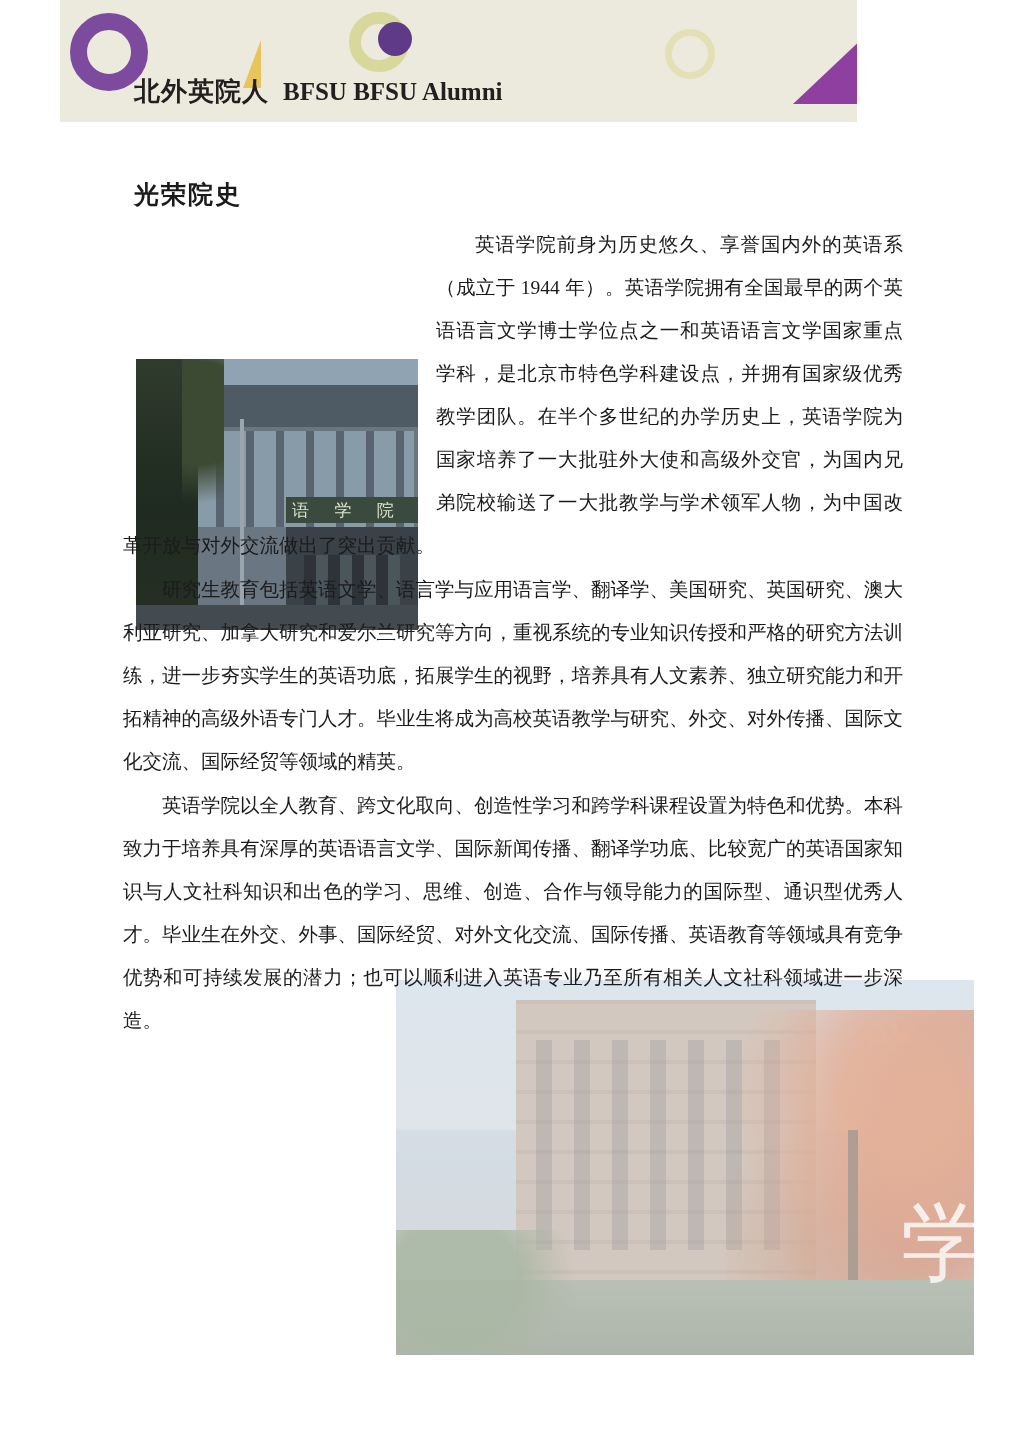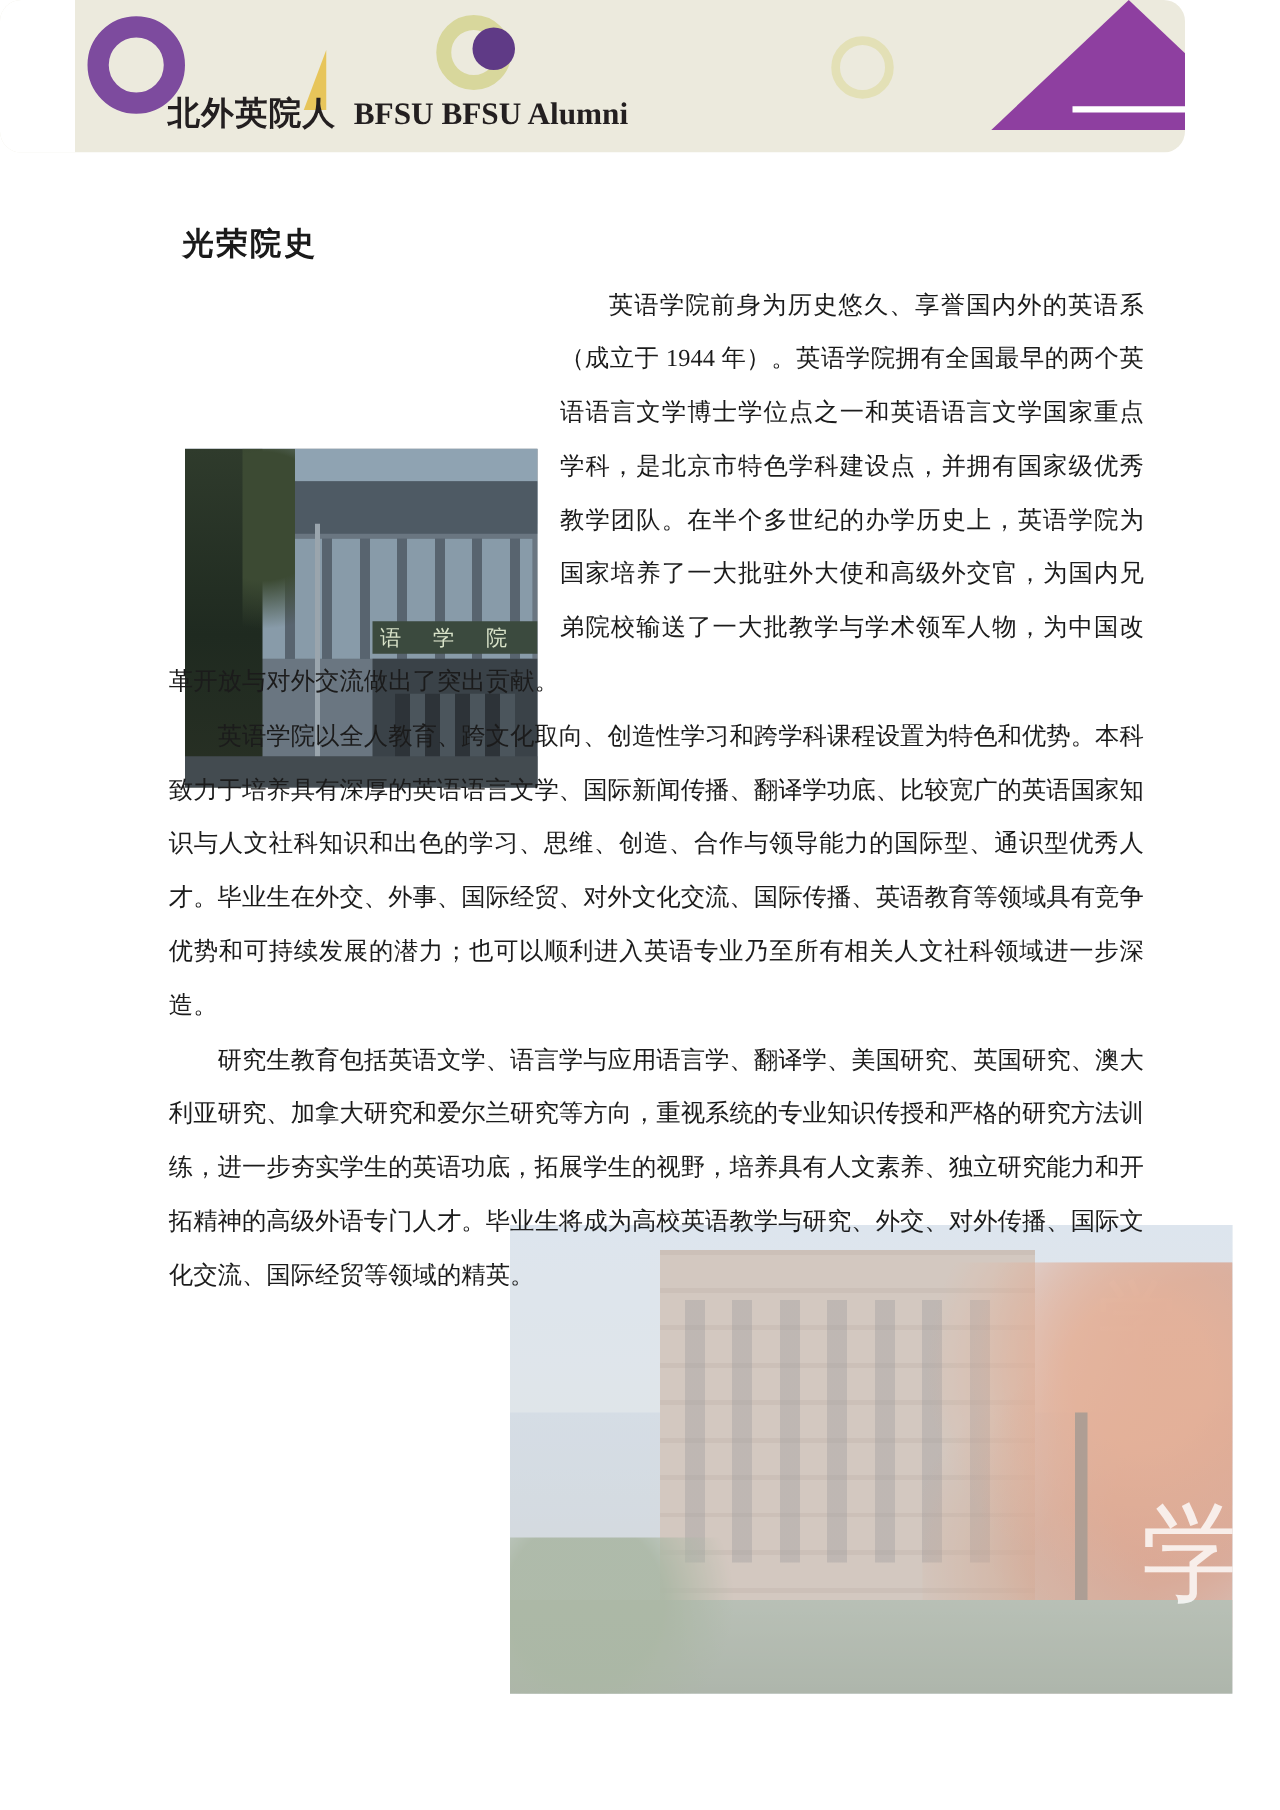--- a/index.html
+++ b/index.html
@@ -12,24 +12,23 @@
     background: #ffffff;
     font-family: "Liberation Serif", "DejaVu Serif", serif;
     position: relative;
     overflow: hidden;
   }
 
   
   .header {
     position: absolute;
     left: 0; top: 0;
-    width: 948px;
+    width: 857px;
     height: 122px;
     overflow: hidden;
-    border-radius: 17px;
   }
   .header-bg {
     position: absolute;
     left: 0; top: 0;
     width: 1024px;
     height: 122px;
     background: #eceadd;
   }
   .header-bg-left {
     position: absolute;
@@ -114,21 +113,21 @@
     font-size: 25px;
     font-weight: bold;
     color: #231f20;
     white-space: nowrap;
     line-height: 1;
   }
 
   
   .page {
     position: absolute;
-    left: 12px; top: 122px;
+    left: 0; top: 122px;
     width: 959px;
     height: 1326px;
   }
   .section-title {
     position: absolute;
     left: 134px; top: 56px;
     font-family: "DejaVu Serif", "Liberation Serif", serif;
     font-size: 25px;
     font-weight: bold;
     color: #1a1a1a;
@@ -270,17 +269,17 @@
     <div class="cam-foliage"></div>
     <div class="cam-trunk"></div>
     <div class="cam-ground"></div>
     <div class="cam-shrub"></div>
     <div class="cam-char">学</div>
   </div>
 
   <div class="article text-layer" style="position:absolute;left:122px;top:100px;width:782px;height:1200px;">
     <div class="float-box"></div>
     <p class="indent">英语学院前身为历史悠久、享誉国内外的英语系（成立于 1944 年）。英语学院拥有全国最早的两个英语语言文学博士学位点之一和英语语言文学国家重点学科，是北京市特色学科建设点，并拥有国家级优秀教学团队。在半个多世纪的办学历史上，英语学院为国家培养了一大批驻外大使和高级外交官，为国内兄弟院校输送了一大批教学与学术领军人物，为中国改革开放与对外交流做出了突出贡献。</p>
+    <p class="indent">研究生教育包括英语文学、语言学与应用语言学、翻译学、美国研究、英国研究、澳大利亚研究、加拿大研究和爱尔兰研究等方向，重视系统的专业知识传授和严格的研究方法训练，进一步夯实学生的英语功底，拓展学生的视野，培养具有人文素养、独立研究能力和开拓精神的高级外语专门人才。毕业生将成为高校英语教学与研究、外交、对外传播、国际文化交流、国际经贸等领域的精英。</p>
     <p class="indent">英语学院以全人教育、跨文化取向、创造性学习和跨学科课程设置为特色和优势。本科致力于培养具有深厚的英语语言文学、国际新闻传播、翻译学功底、比较宽广的英语国家知识与人文社科知识和出色的学习、思维、创造、合作与领导能力的国际型、通识型优秀人才。毕业生在外交、外事、国际经贸、对外文化交流、国际传播、英语教育等领域具有竞争优势和可持续发展的潜力；也可以顺利进入英语专业乃至所有相关人文社科领域进一步深造。</p>
-    <p class="indent">研究生教育包括英语文学、语言学与应用语言学、翻译学、美国研究、英国研究、澳大利亚研究、加拿大研究和爱尔兰研究等方向，重视系统的专业知识传授和严格的研究方法训练，进一步夯实学生的英语功底，拓展学生的视野，培养具有人文素养、独立研究能力和开拓精神的高级外语专门人才。毕业生将成为高校英语教学与研究、外交、对外传播、国际文化交流、国际经贸等领域的精英。</p>
   </div>
 
 </div>
 
 </body></html>

